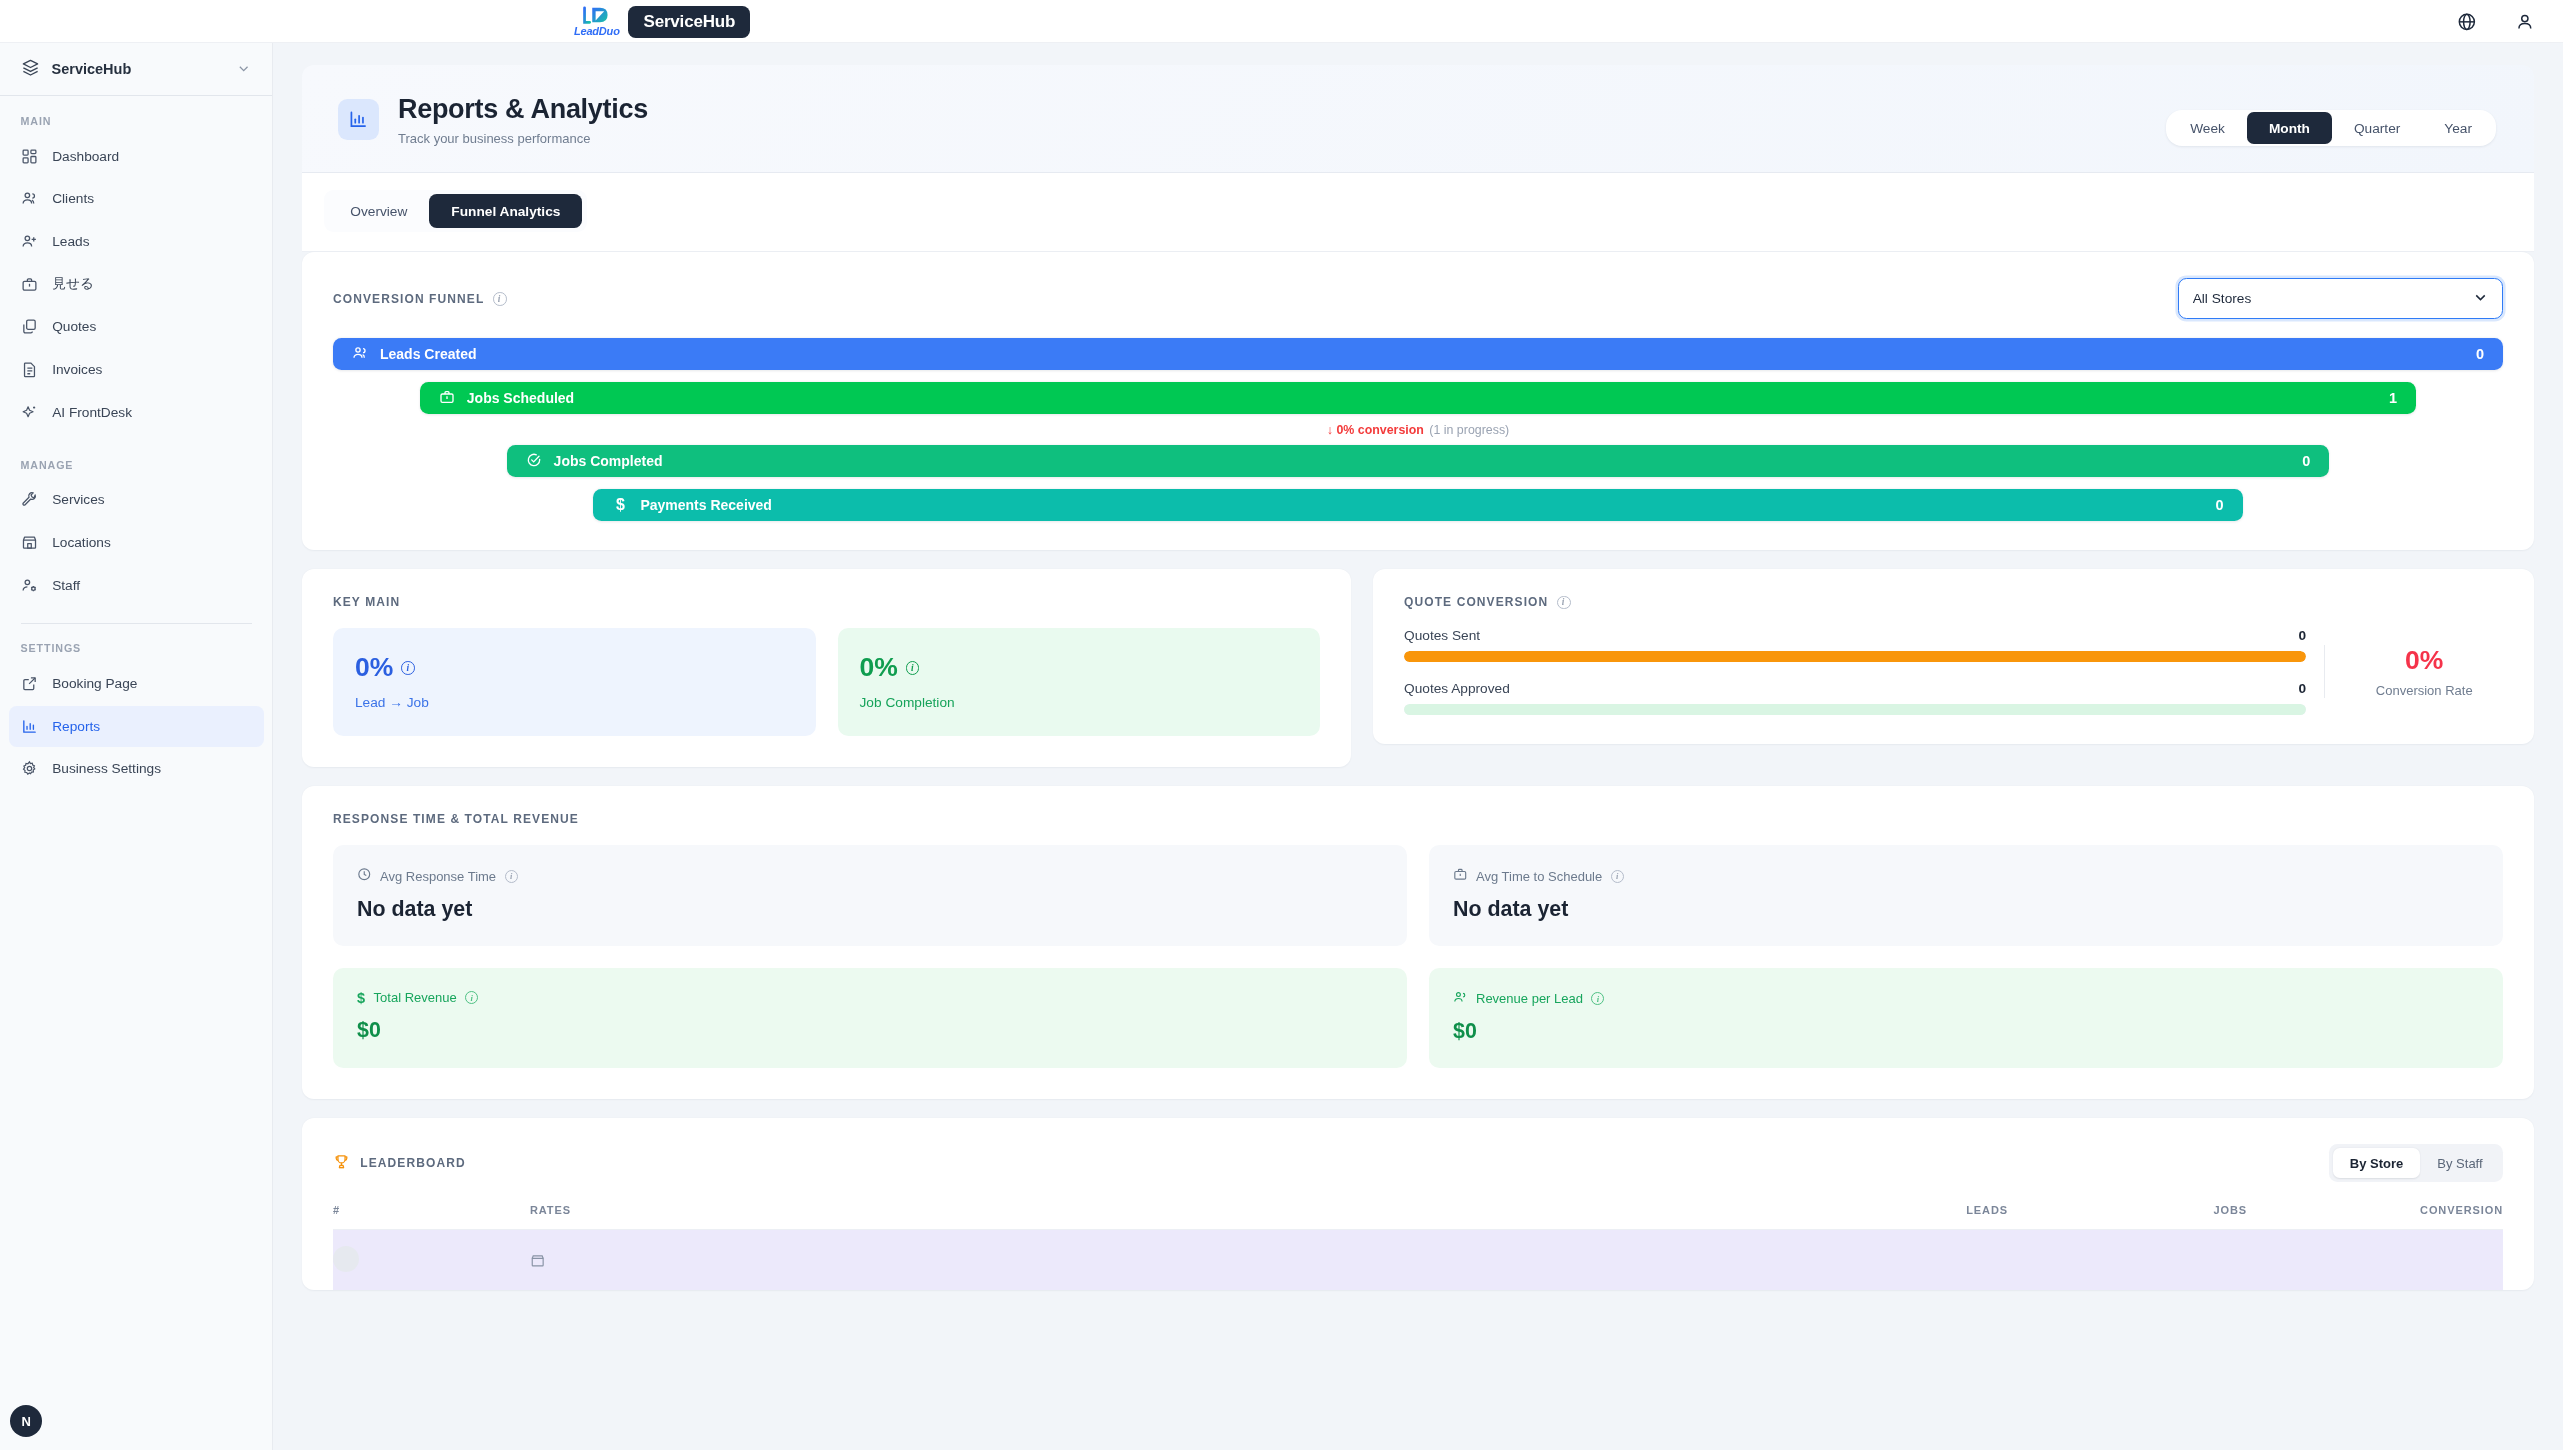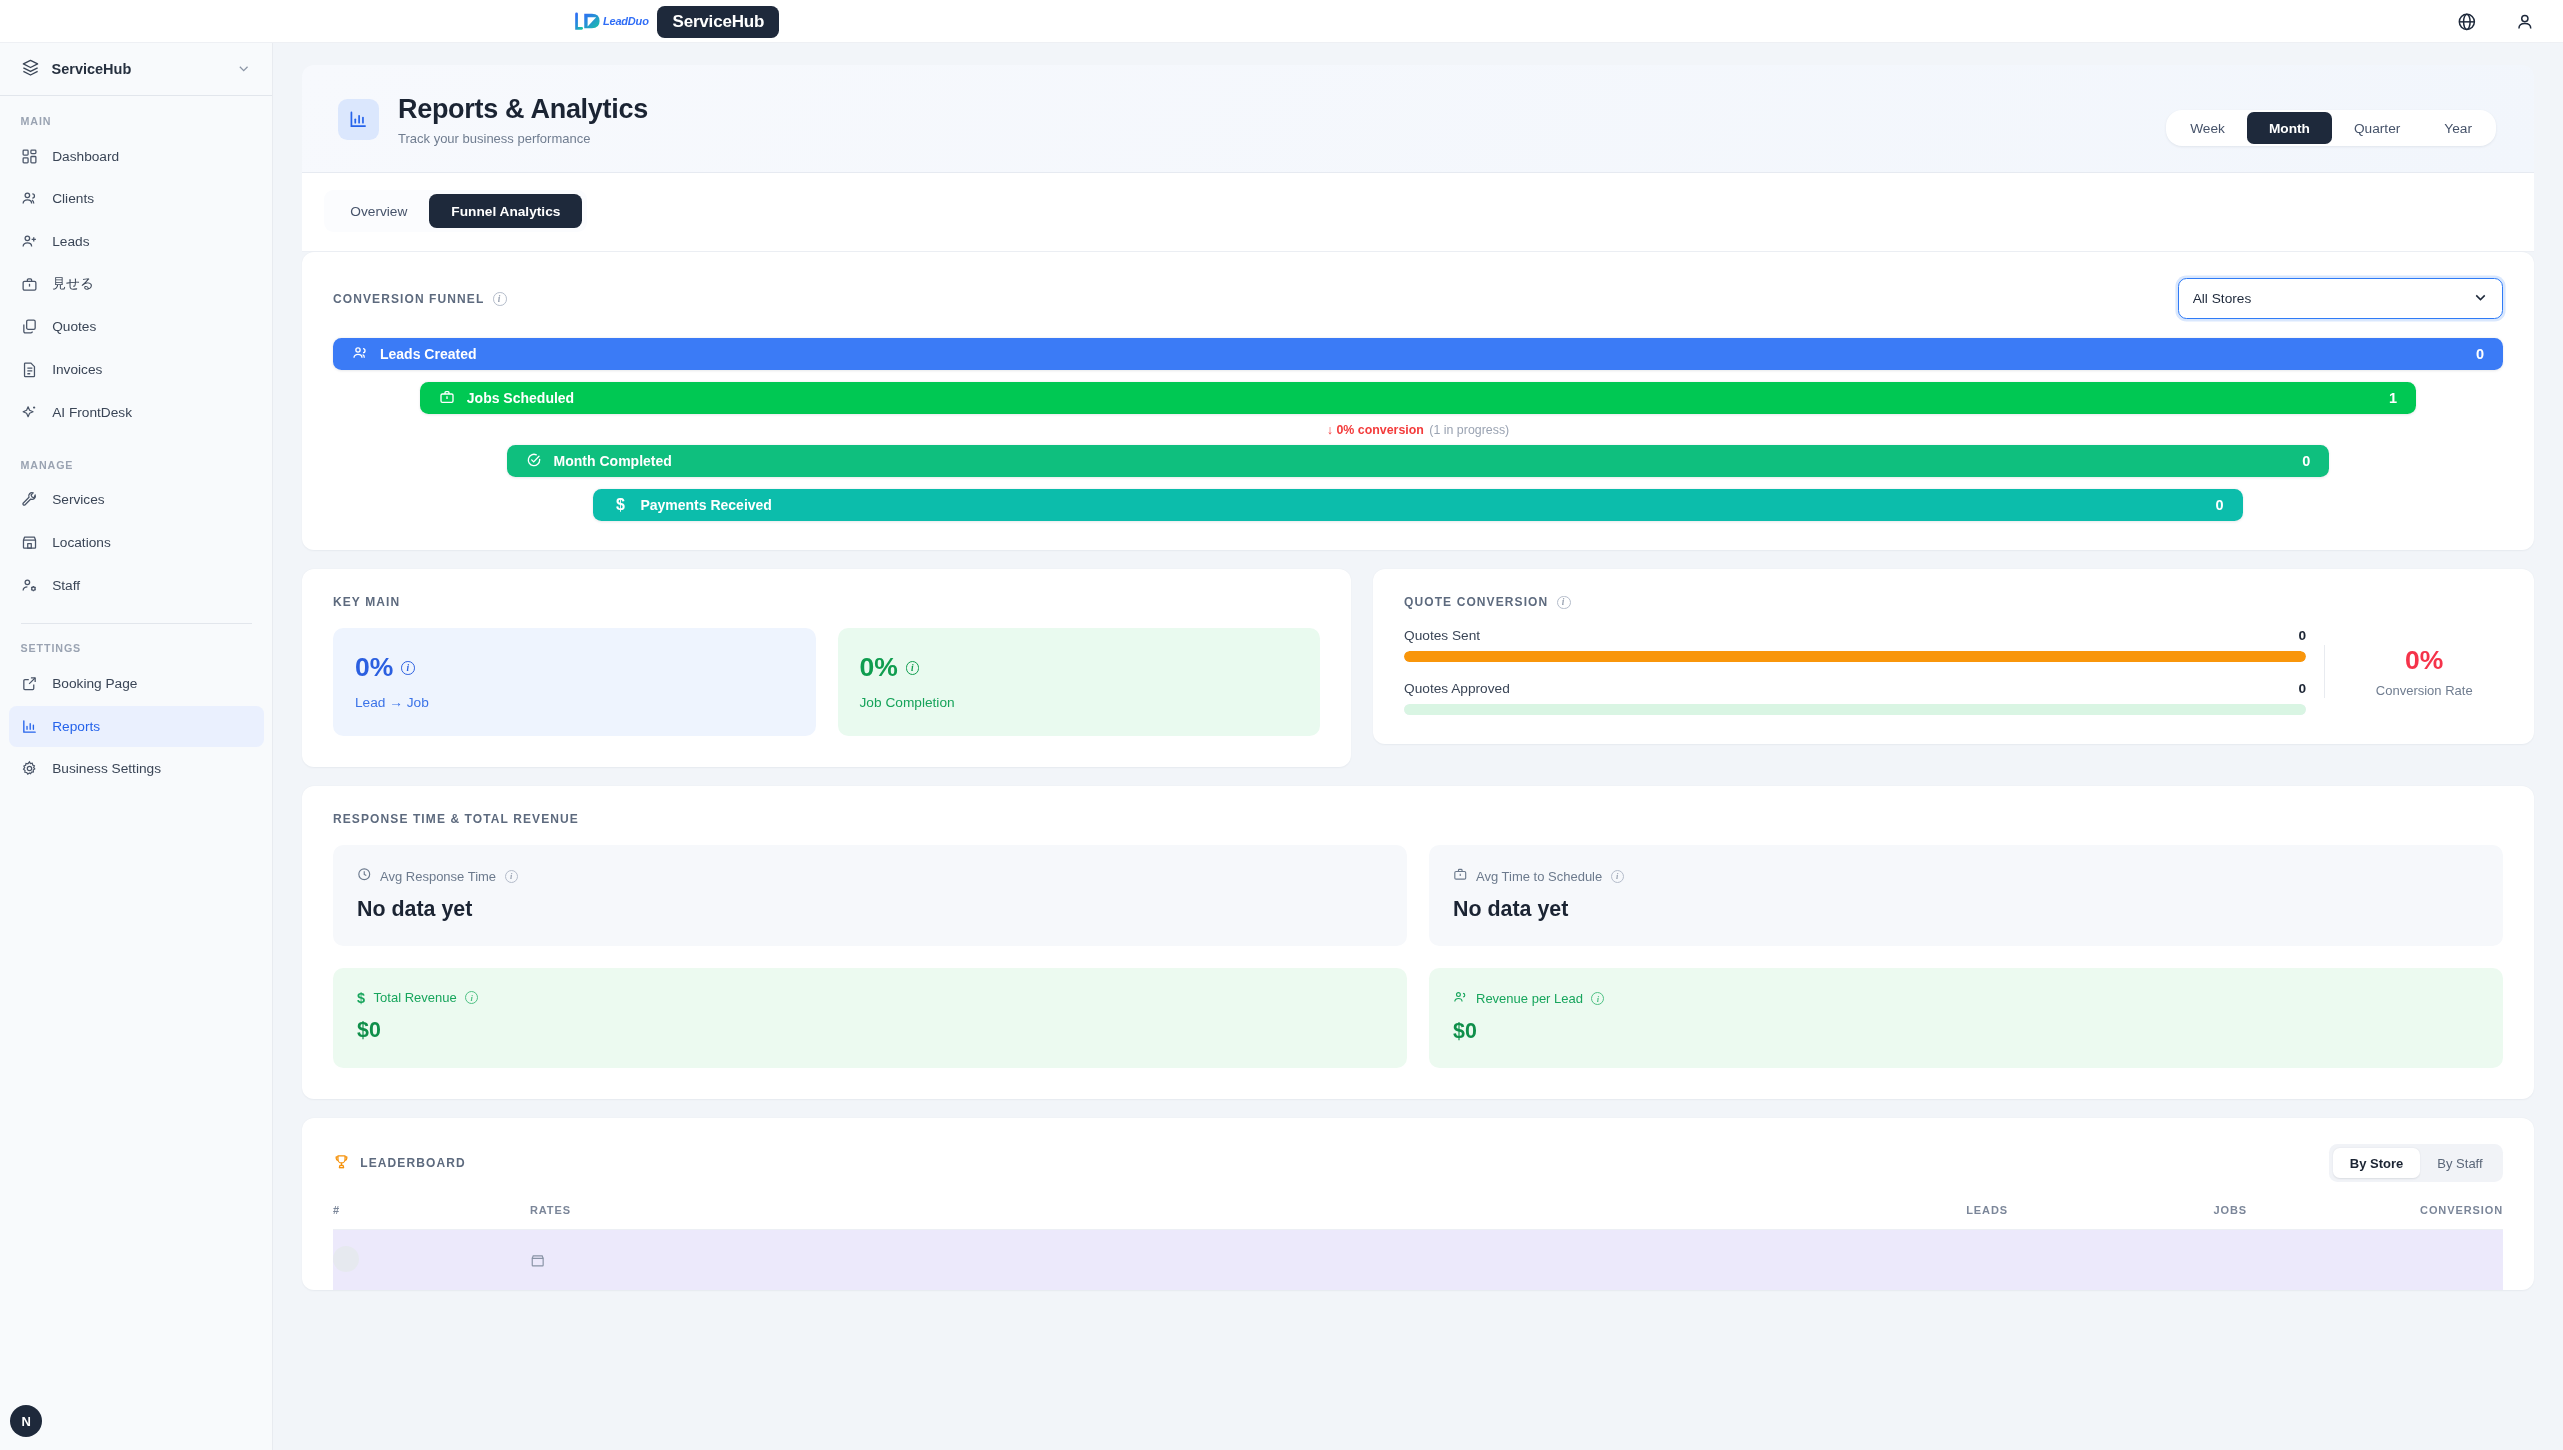--- a/index.html
+++ b/index.html
@@ -13,21 +13,21 @@
 
   
   .topbar {
     height: 43px; flex: 0 0 43px;
     background: #ffffff;
     border-bottom: 0.9px solid #eef0f4;
     display: flex; align-items: center;
     position: relative;
   }
   .brand-wrap { position: absolute; left: 574px; top: 0; height: 43px; display: flex; align-items: center; gap: 8.5px; }
-  .logo-block { display: flex; flex-direction: row; align-items: center; justify-content: center; line-height: 1; }
+  .logo-block { display: flex; flex-direction: column; align-items: center; justify-content: center; line-height: 1; }
   .logo-mark { width: 29px; height: 19px; position: relative; }
   .logo-text { font-size: 11px; font-weight: bold; font-style: italic; color: #2f6df6; letter-spacing: -0.2px; margin-top: 0.9px; }
   .hub-pill {
     background: #1e293b; color: #ffffff;
     font-size: 17px; font-weight: bold;
     padding: 6px 15.4px; border-radius: 7.7px;
     letter-spacing: -0.2px;
   }
   .topbar-actions { position: absolute; right: 27px; top: 0; height: 43px; display: flex; align-items: center; gap: 36px; }
   .ticon { width: 22px; height: 22px; color: #1e293b; display: flex; align-items: center; justify-content: center; cursor: pointer; }
@@ -496,21 +496,21 @@
             </div>
 
             <div class="f-bar" style="background:#0fbf7e;width:84%;margin-left:8%">
               <span class="f-left">
                 <span>
                   <svg width="16" height="16" viewBox="0 0 24 24" fill="none" stroke="#ffffff" stroke-width="2" stroke-linecap="round">
                       <path d="M20.5 11.2V12a8.5 8.5 0 11-5-7.8"></path>
                       <path d="M8.5 11.8l3 3 8-8.5"></path>
                     </svg>
                 </span>
-                <span>Month Completed</span>
+                <span>Jobs Completed</span>
               </span>
               <span class="f-val">0</span>
             </div>
 
             <div class="f-bar" style="background:#0cbdab;width:76%;margin-left:12%;margin-bottom:0">
               <span class="f-left">
                 <span style="font-size:16px;font-weight:bold;color:#fff;width:16px;text-align:center">$</span>
                 <span>Payments Received</span>
               </span>
               <span class="f-val">0</span>

